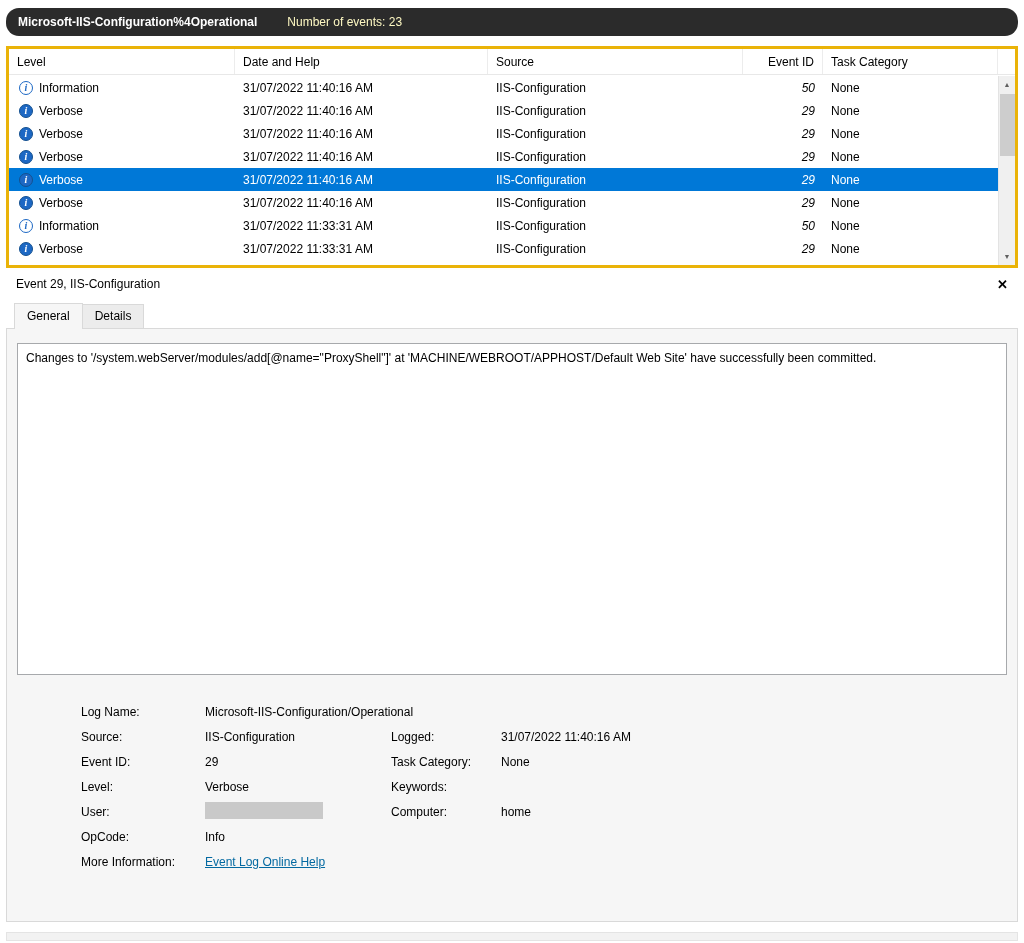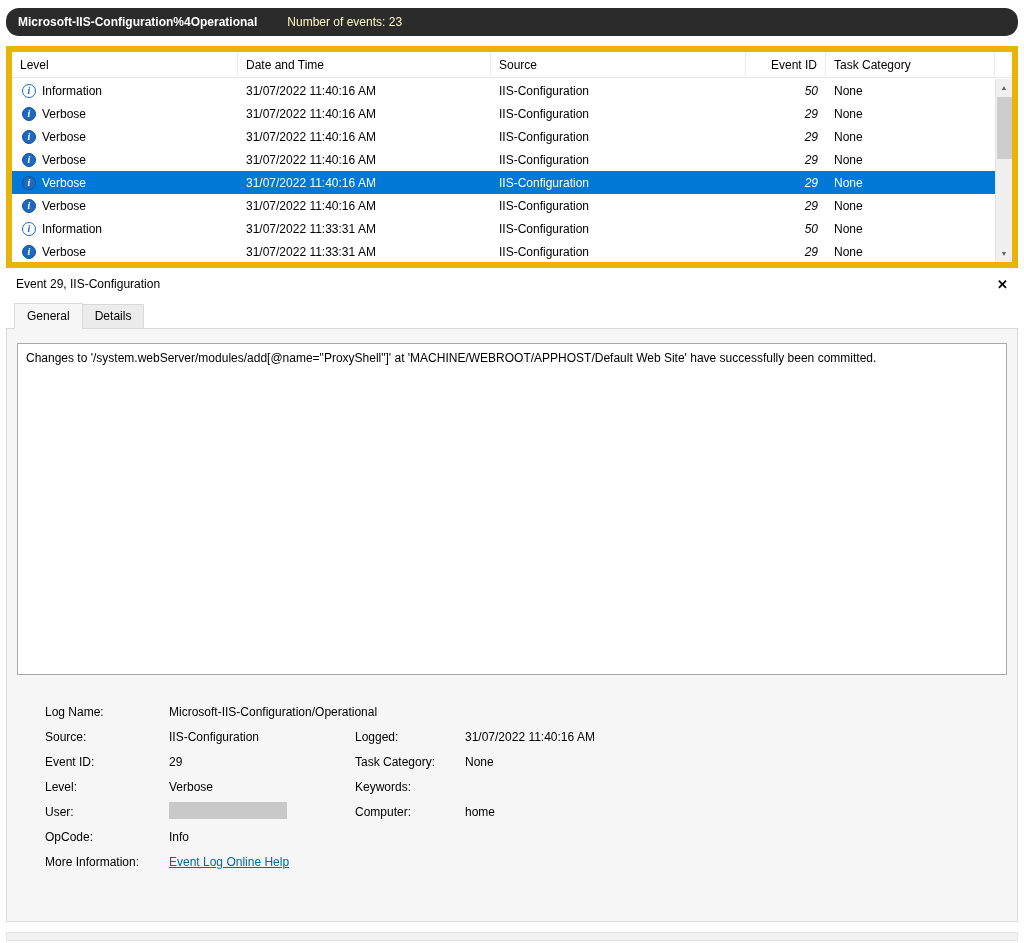--- a/index.html
+++ b/index.html
@@ -18,21 +18,21 @@
     position: absolute; left: 6px; top: 8px; width: 1012px; height: 28px;
     background: #2b2b2b; color: #fff;
     display: flex; align-items: center; padding: 0 12px; border-radius: 13px;
   }
   .titlebar .log-title { font-weight: bold; }
   .titlebar .event-count { margin-left: 30px; color: #fef9c3; }
 
   
   .etable {
     position: absolute; left: 6px; top: 46px; width: 1012px; height: 222px;
-    border: 6px solid #eab308; background: #fff; overflow: hidden;
+    border: 3px solid #eab308; background: #fff; overflow: hidden;
   }
   .thead {
     display: grid; grid-template-columns: 226px 253px 255px 80px 1fr;
     height: 26px; border-bottom: 1px solid #e8e8e8; align-items: stretch;
     padding-right: 17px;
   }
   .th {
     padding: 0 8px; border-right: 1px solid #ececec;
     display: flex; align-items: center; background: #fff; cursor: default;
   }
@@ -93,21 +93,21 @@
   .panel {
     position: absolute; left: 0; right: 0; top: 56px; bottom: 6px;
     border: 1px solid #d9d9d9; background: #f6f6f6; padding: 14px 10px 10px 10px;
   }
   .message-box {
     background: #fff; border: 1px solid #a7a9ac; height: 332px;
     padding: 5px 8px; line-height: 1.55; overflow: hidden;
   }
 
   .fields { margin: 24px 0 0 28px; }
-  .frow { display: grid; grid-template-columns: 124px 186px 110px auto; min-height: 25px; align-items: center; }
+  .frow { display: grid; grid-template-columns: 124px 186px 110px auto; min-height: 25px; align-items: center; margin-left: 36px; }
   .flabel { color: #000; }
   .fvalue.wide { grid-column: 2 / 5; }
   .redacted { width: 118px; height: 17px; background: #c9c9c9; display: inline-block; }
   a.help-link { color: #0369a1; text-decoration: underline; cursor: pointer; }
 
   
   .hscroll {
     position: absolute; left: 6px; bottom: 2px; width: 1012px; height: 9px;
     background: #f2f2f2; border: 1px solid #e4e4e4;
   }
@@ -116,21 +116,21 @@
 <body>
 
 <div class="titlebar">
   <span class="log-title">Microsoft-IIS-Configuration%4Operational</span>
   <span class="event-count">Number of events: 23</span>
 </div>
 
 <div class="etable">
   <div class="thead">
     <div class="th">Level</div>
-    <div class="th">Date and Time</div>
+    <div class="th">Date and Help</div>
     <div class="th">Source</div>
     <div class="th eid">Event ID</div>
     <div class="th">Task Category</div>
   </div>
   <div class="tbody">
       <div class="tr">
         <div class="td level">
           <span class="evicon information">i</span>
           <span>Information</span>
         </div>

